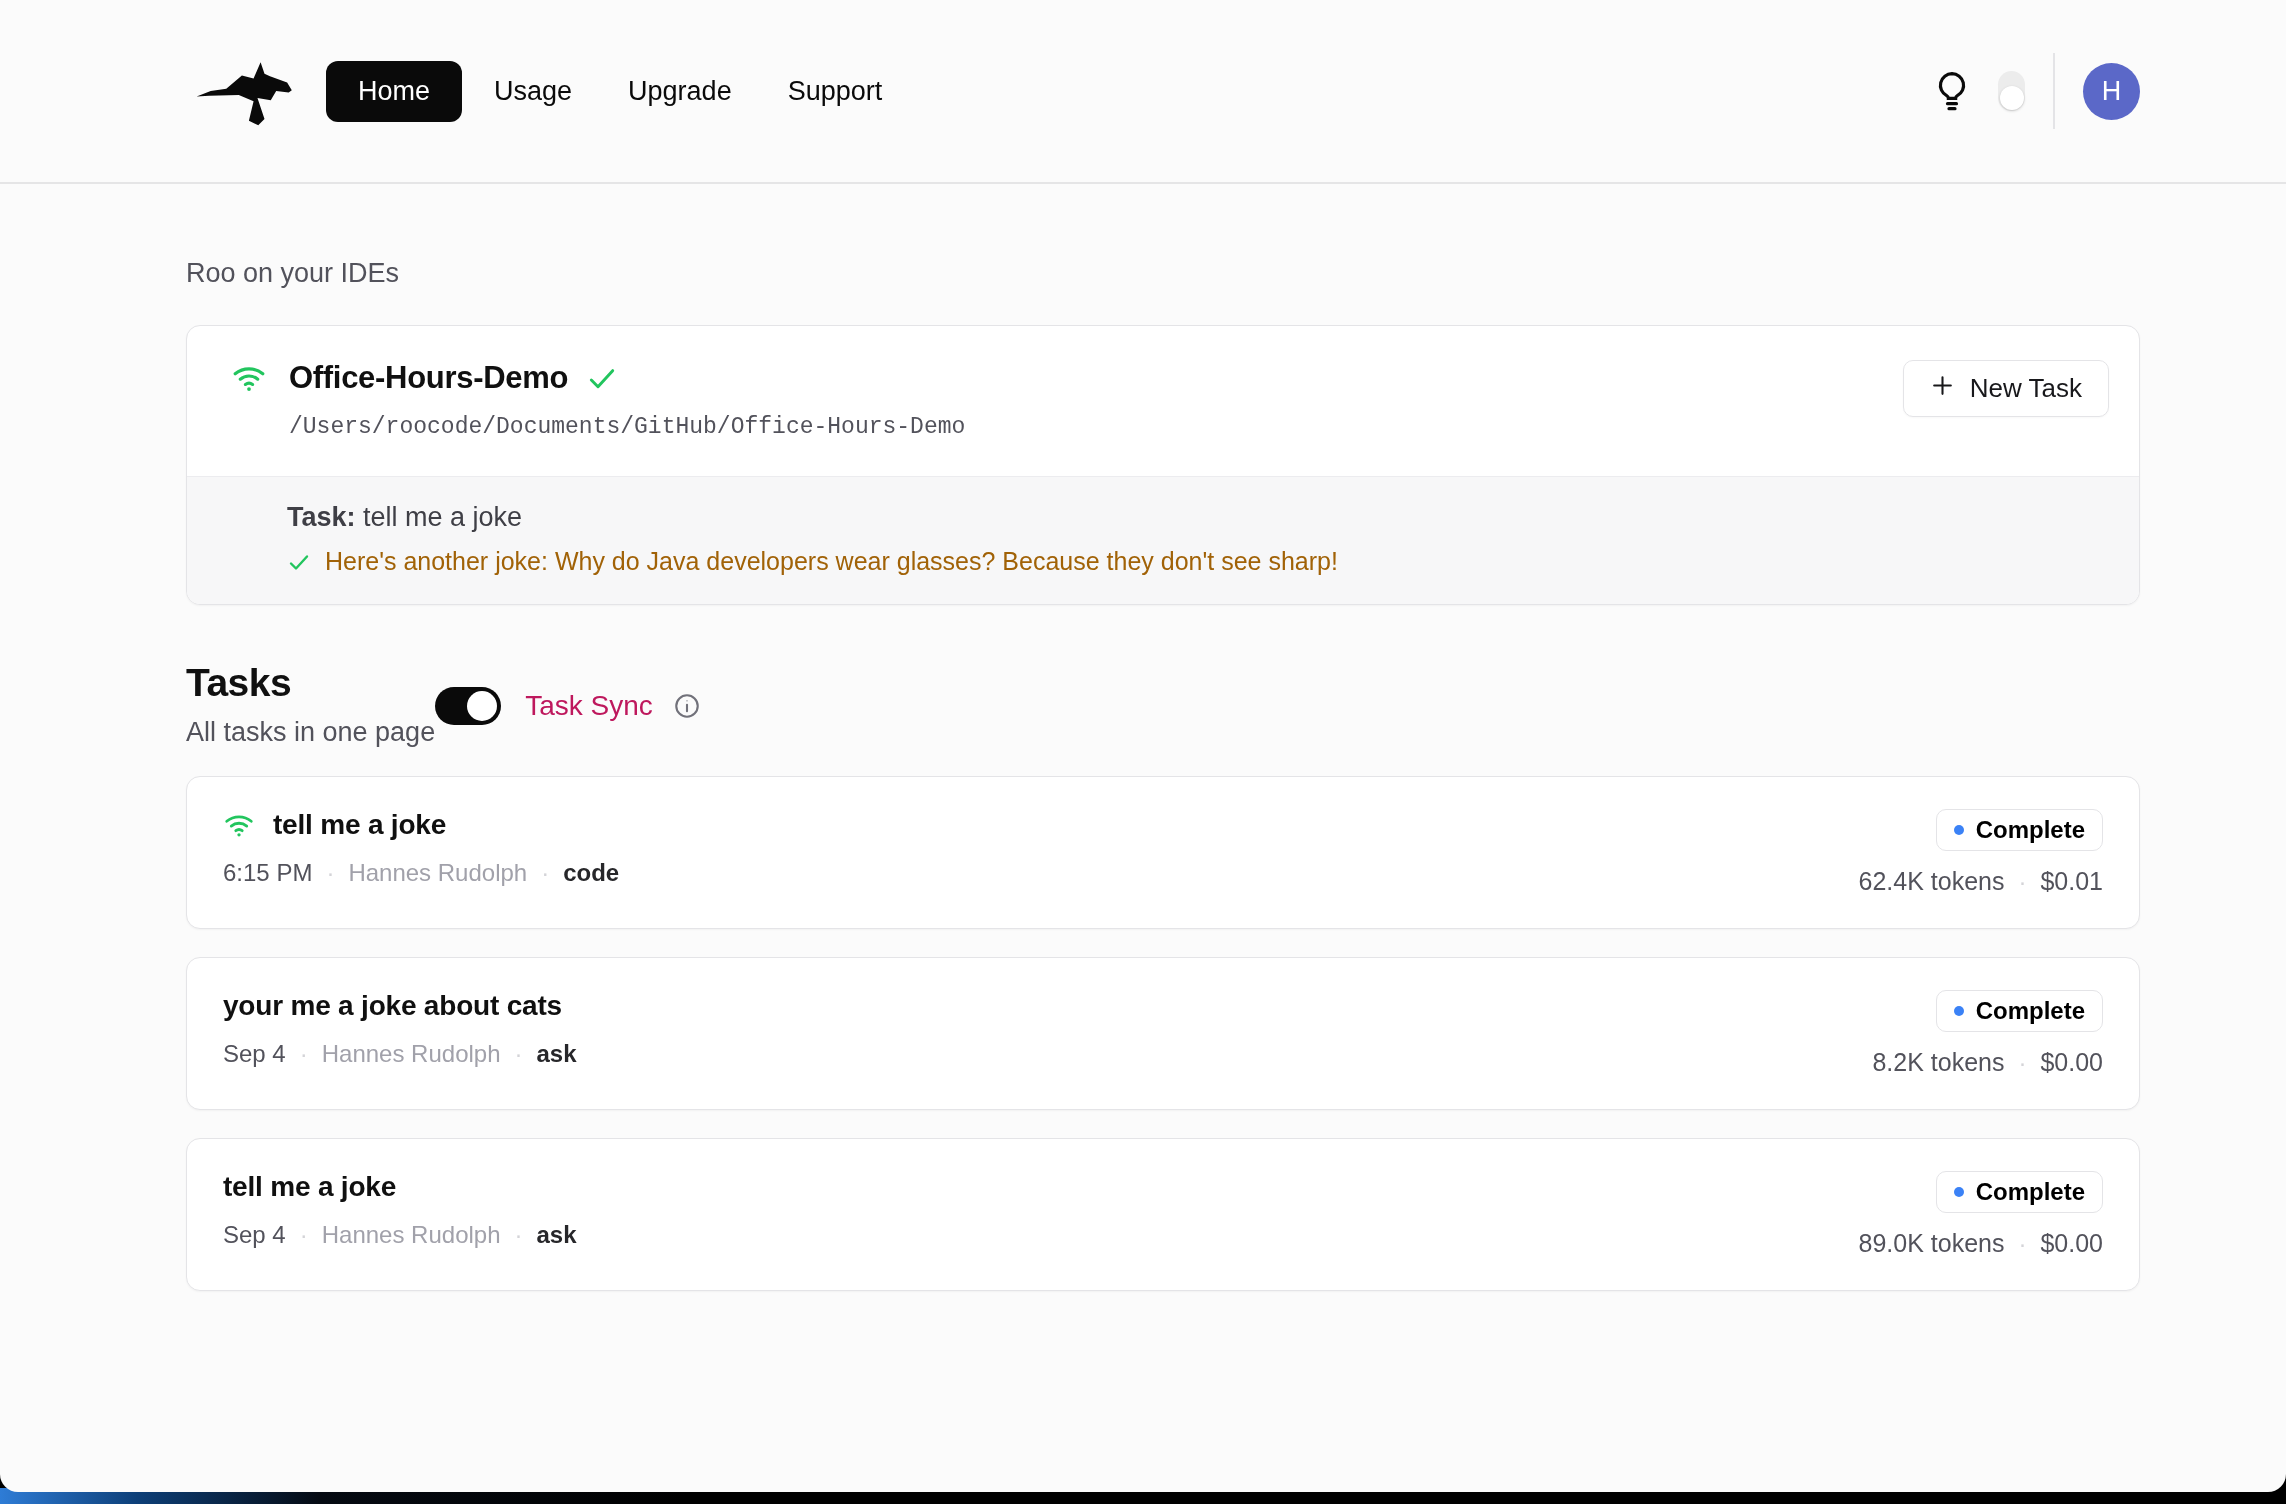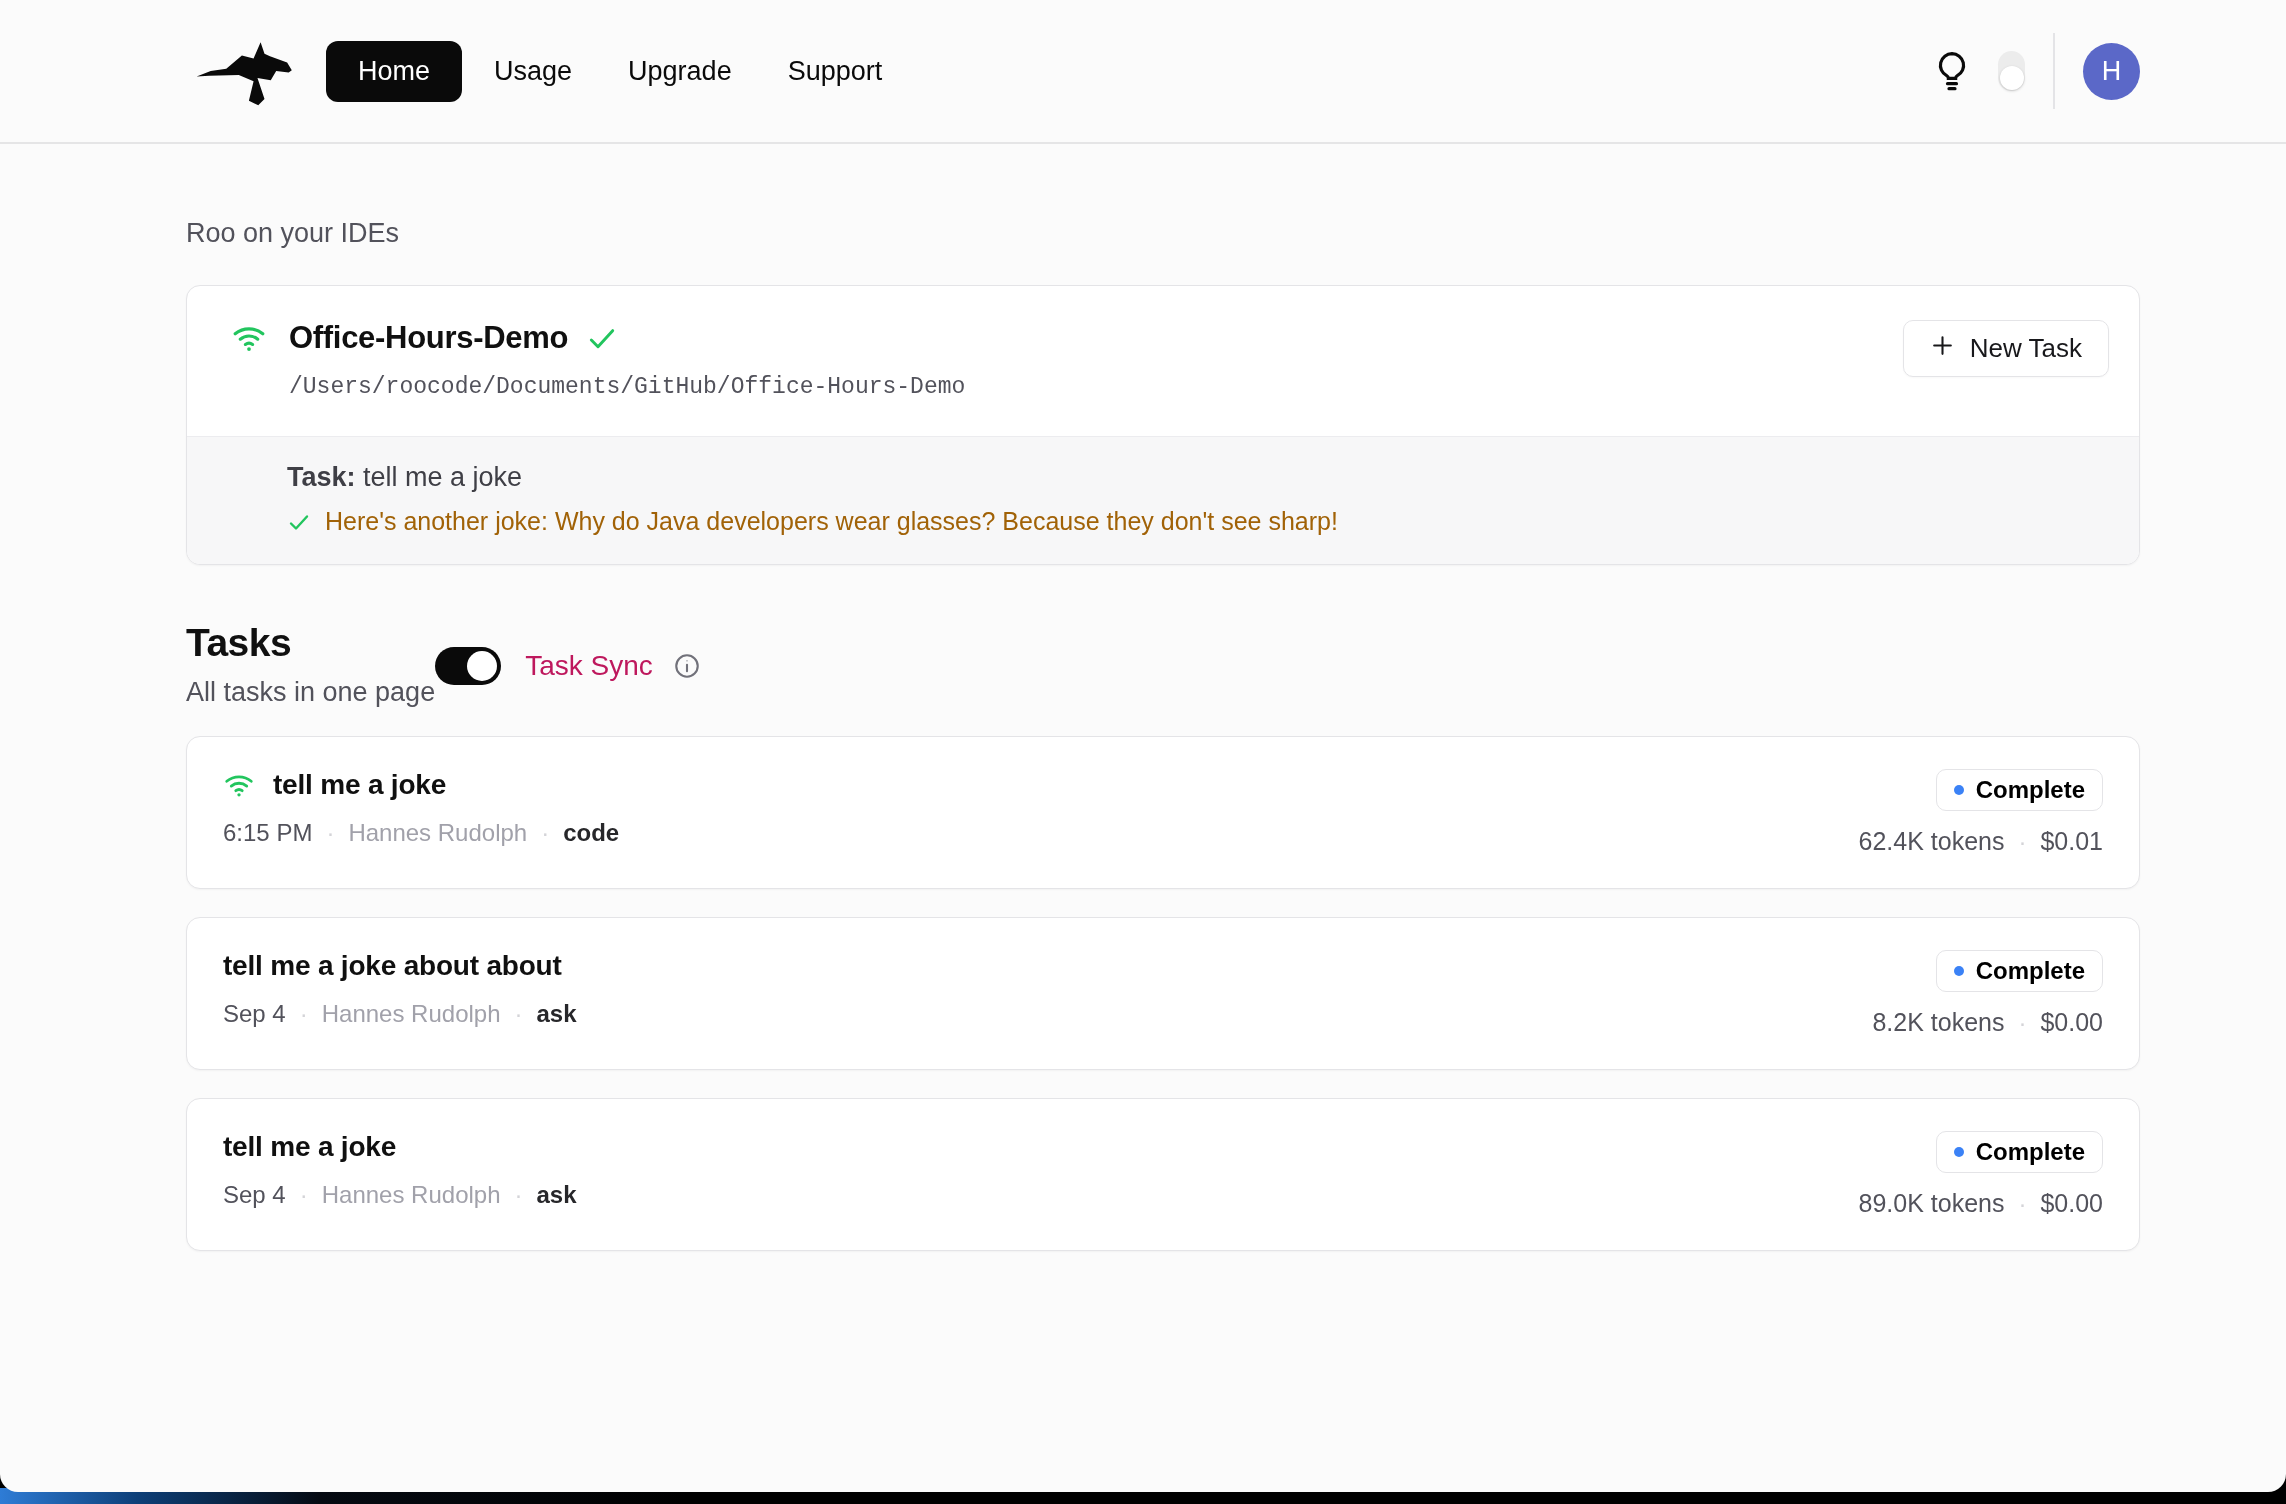--- a/index.html
+++ b/index.html
@@ -20,21 +20,21 @@
 
   .window {
     position: absolute; top: 0; left: 0; width: 2286px; height: 1492px;
     background: #fbfbfb;
     border-radius: 0 0 18px 18px;
     overflow: hidden;
   }
 
   
   header {
-    height: 144px;
+    height: 184px;
     display: flex; align-items: center; justify-content: space-between;
     padding: 0 146px 0 186px;
     border-bottom: 2px solid #e5e5e6;
     background: #fbfbfb;
   }
   .nav-left { display: flex; align-items: center; }
   .logo { width: 118px; height: 78px; margin-right: 22px; cursor: pointer; }
   nav { display: flex; align-items: center; }
   .nav-item {
     font-size: 27px; font-weight: 500; color: #0a0a0a;
@@ -272,21 +272,21 @@
             <span>62.4K tokens</span>
             <span class="dot">·</span>
             <span>$0.01</span>
           </div>
         </div>
       </div>
 
       <div class="task-card">
         <div class="task-left">
           <div class="task-title-row">
-            <span class="task-title">tell me a joke about about</span>
+            <span class="task-title">your me a joke about cats</span>
           </div>
           <div class="task-meta">
             <span class="time">Sep 4</span>
             <span class="dot">·</span>
             <span class="user">Hannes Rudolph</span>
             <span class="dot">·</span>
             <span class="mode">ask</span>
           </div>
         </div>
         <div class="task-right">

